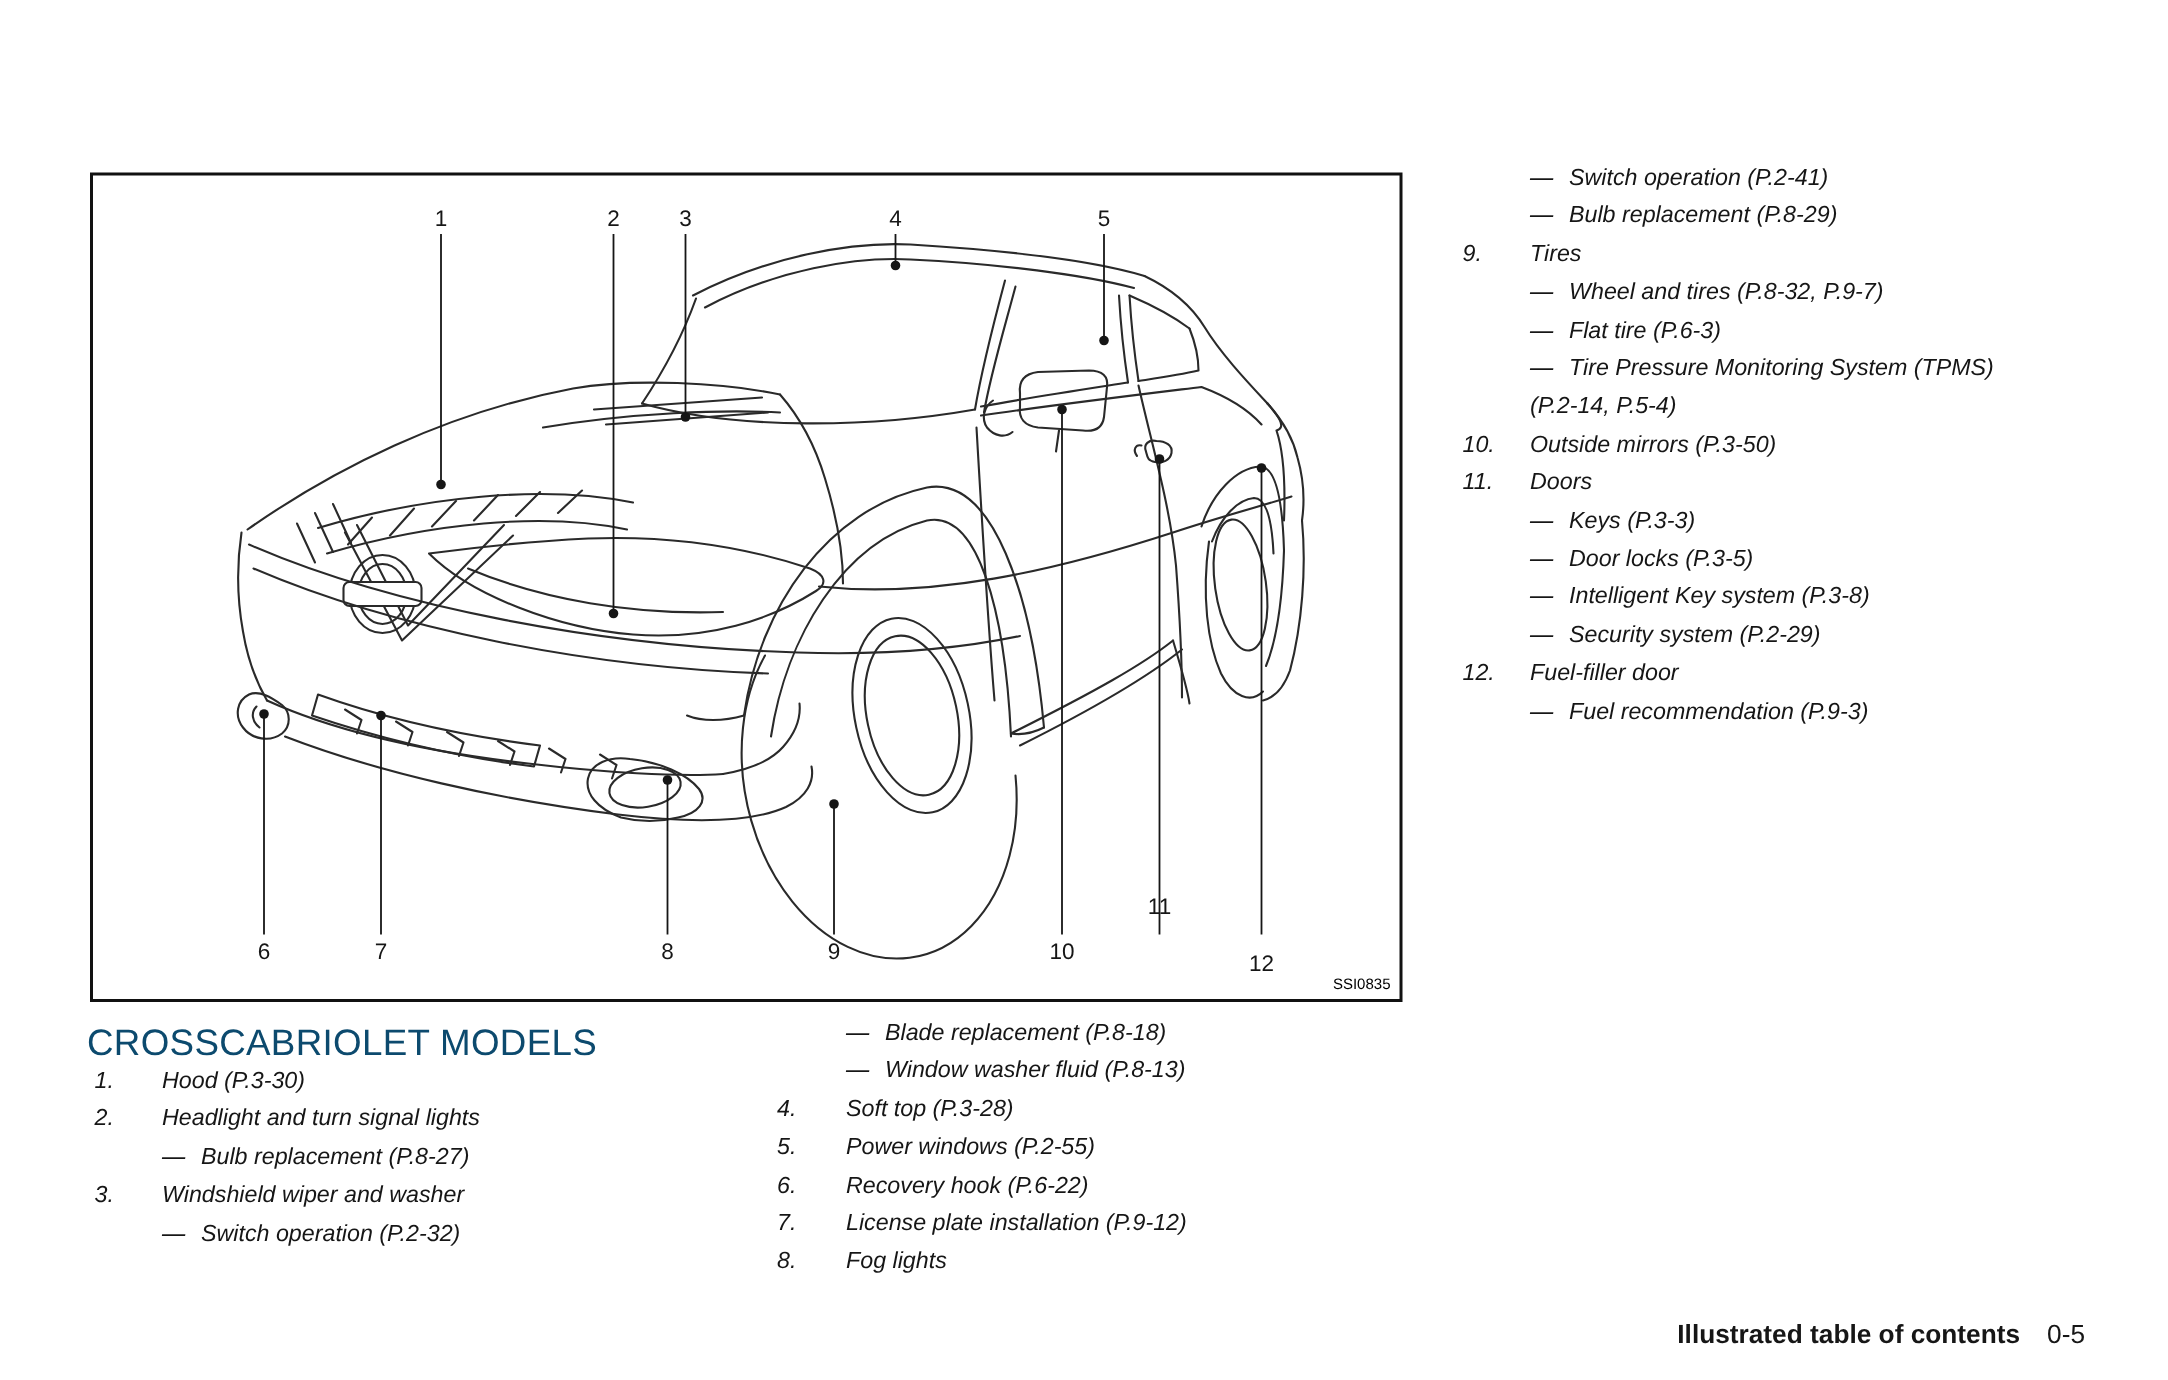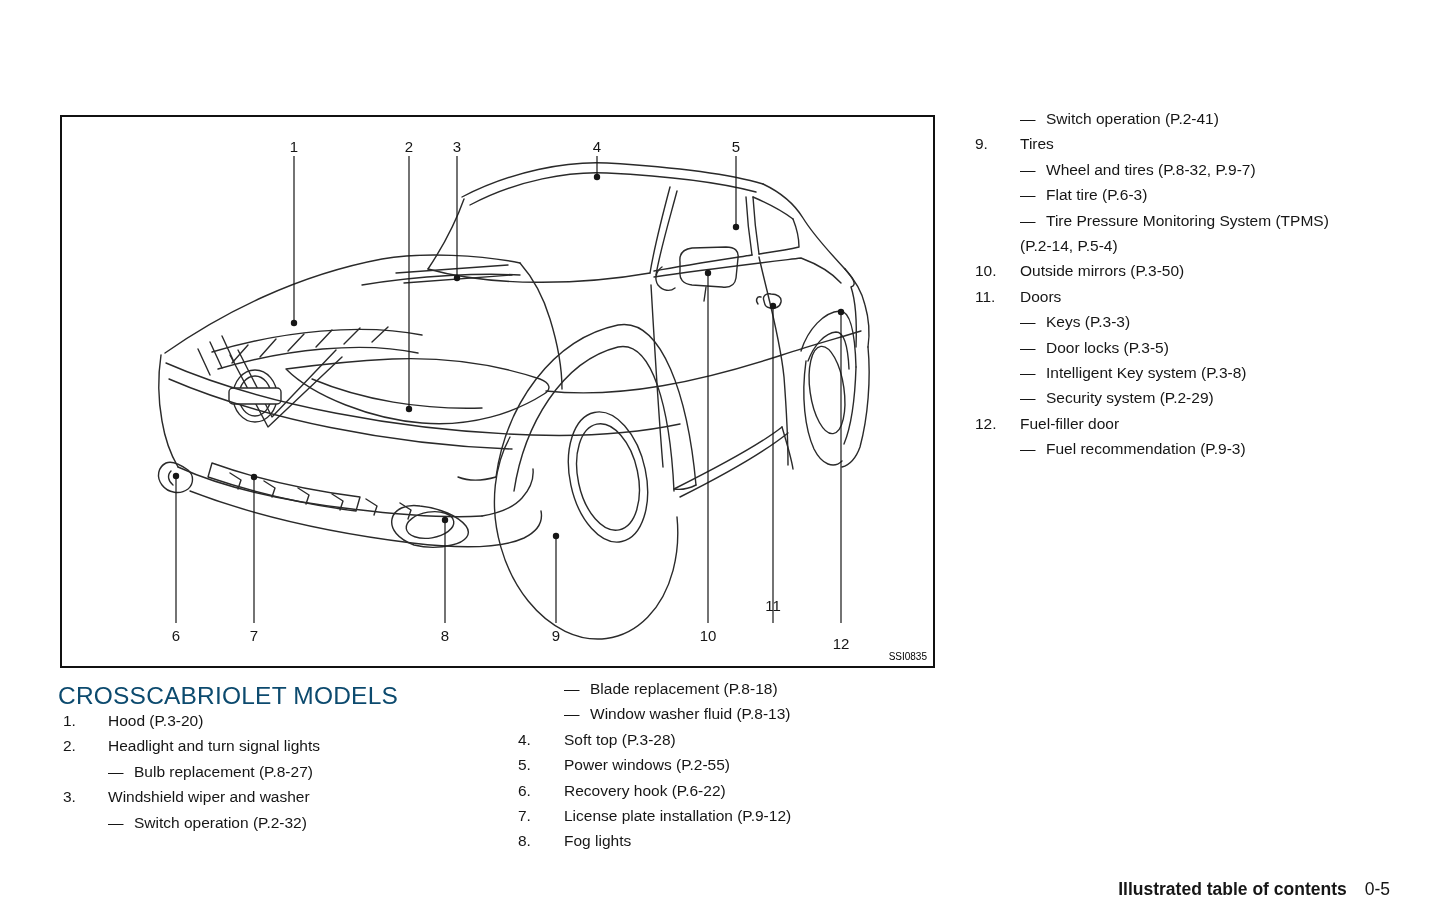--- a/index.html
+++ b/index.html
@@ -28,21 +28,21 @@
   }
   .figure-code{
     position:absolute;right:6px;bottom:4px;
     font-size:10px;color:#000000;
   }
   
   .toc-heading{
     position:absolute;left:58px;top:684px;
     font-size:24.5px;line-height:1;letter-spacing:.2px;color:#0c4a6e;
   }
-  .toc-col{position:absolute;font-size:15.5px;line-height:25.4px;}
+  .toc-col{position:absolute;font-size:15.5px;line-height:25.4px;font-style:italic;}
   .toc-col .row{white-space:nowrap;}
   .row-item{display:flex;}
   .row-item .num{flex:0 0 45px;}
   .row-sub{padding-left:45px;}
   .row-cont{padding-left:45px;}
   .col-middle .row-item .num{flex-basis:46px;}
   .col-middle .row-sub{padding-left:46px;}
   .dash{display:inline-block;width:26px;}
   .col-left{left:63px;top:708px;width:430px;}
   .col-middle{left:518px;top:676px;width:430px;}
@@ -209,21 +209,21 @@
     </div>
 
     <span class="figure-code">SSI0835</span>
   </div>
 
   <div class="toc-heading">CROSSCABRIOLET MODELS</div>
 
   <div class="toc-col col-left">
     <div class="row row-item">
         <span class="num">1.</span>
-        <span>Hood (P.3-20)</span>
+        <span>Hood (P.3-30)</span>
       </div>
     <div class="row row-item">
         <span class="num">2.</span>
         <span>Headlight and turn signal lights</span>
       </div>
     <div class="row row-sub"><span class="dash">—</span><span>Bulb replacement (P.8-27)</span></div>
     <div class="row row-item">
         <span class="num">3.</span>
         <span>Windshield wiper and washer</span>
       </div>
@@ -250,20 +250,21 @@
         <span>License plate installation (P.9-12)</span>
       </div>
     <div class="row row-item">
         <span class="num">8.</span>
         <span>Fog lights</span>
       </div>
   </div>
 
   <div class="toc-col col-right">
     <div class="row row-sub"><span class="dash">—</span><span>Switch operation (P.2-41)</span></div>
+    <div class="row row-sub"><span class="dash">—</span><span>Bulb replacement (P.8-29)</span></div>
     <div class="row row-item">
         <span class="num">9.</span>
         <span>Tires</span>
       </div>
     <div class="row row-sub"><span class="dash">—</span><span>Wheel and tires (P.8-32, P.9-7)</span></div>
     <div class="row row-sub"><span class="dash">—</span><span>Flat tire (P.6-3)</span></div>
     <div class="row row-sub"><span class="dash">—</span><span>Tire Pressure Monitoring System (TPMS)</span></div>
     <div class="row row-cont"><span>(P.2-14, P.5-4)</span></div>
     <div class="row row-item">
         <span class="num">10.</span>

